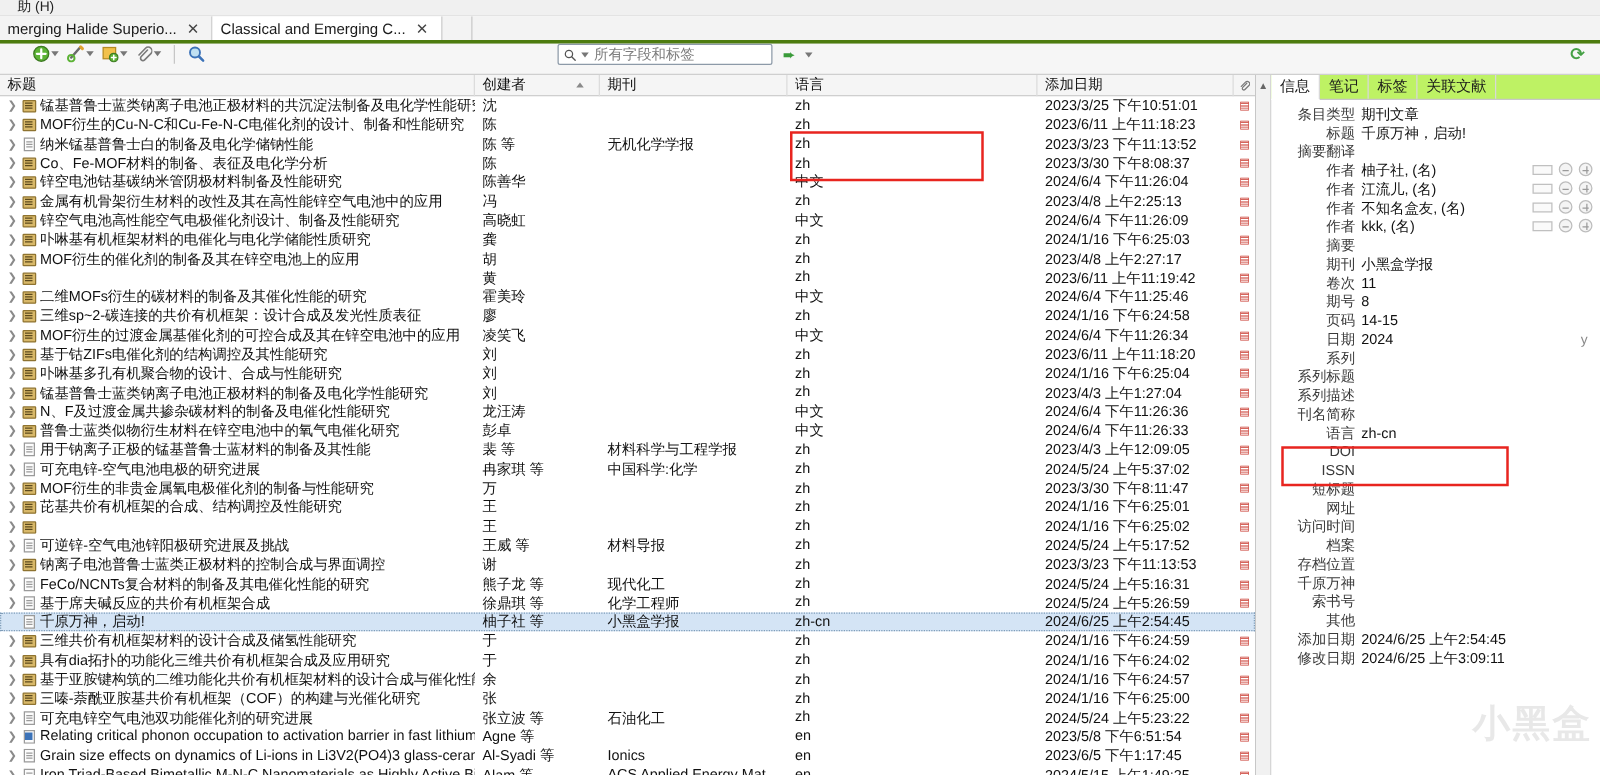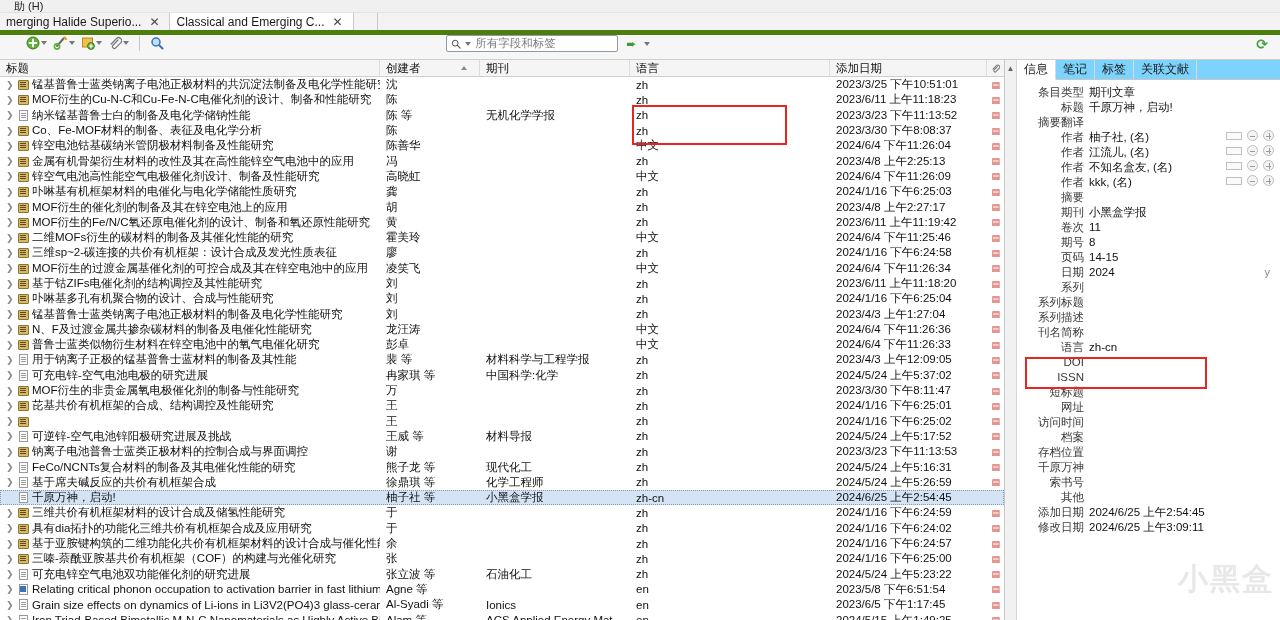--- a/index.html
+++ b/index.html
@@ -15,21 +15,21 @@
 
   
   .menubar {
     height: 13px; background: #f0f0f0; border-bottom: 1px solid #e3e3e3;
     display: flex; align-items: flex-end; padding-left: 14px; overflow: hidden;
   }
   .menubar .mi { font-size: 11px; color: #222; line-height: 12px; }
 
   
   .tabbar {
-    height: 22px; background: #f3f3f3; border-bottom: 5px solid #4d7c0f;
+    height: 22px; background: #f3f3f3; border-bottom: 3px solid #4d7c0f;
     display: flex; align-items: stretch; overflow: hidden;
   }
   .tab {
     display: flex; align-items: center; gap: 8px;
     padding: 0 10px 0 6px; font-size: 12px; color: #1a1a1a;
     border-right: 1px solid #c9c9c9; background: #f3f3f3;
     white-space: nowrap; max-width: 210px;
   }
   .tab.active { background: #ffffff; }
   .tab .tlabel { overflow: hidden; text-overflow: ellipsis; }
@@ -121,21 +121,21 @@
   .pdficon { font-size: 9px; color: #c8352b; font-weight: bold; letter-spacing: -0.5px; }
 
   
   .redbox { position: absolute; border: 2px solid #e8251f; pointer-events: none; z-index: 40; }
 
   
   .rightpane { flex: 1; display: flex; min-width: 0; border-left: 1px solid #c7c7c7; background: #fff; }
   .rp-collapse { width: 12px; background: #f1f1f1; border-right: 1px solid #d6d6d6;
                  display: flex; justify-content: center; padding-top: 4px; color: #666; font-size: 8px; }
   .rp-main { flex: 1; display: flex; flex-direction: column; min-width: 0; }
-  .rp-tabs { display: flex; height: 20px; background: #7dd3fc; border-bottom: 1px solid #c7c7c7;
+  .rp-tabs { display: flex; height: 20px; background: #bef264; border-bottom: 1px solid #c7c7c7;
              align-items: stretch; }
   .rp-tab { padding: 0 7px; display: flex; align-items: center; font-size: 12px; color: #1a1a1a;
             border-right: 1px solid #d8d8d8; }
   .rp-tab.active { background: #fff; border-bottom: 1px solid #fff; margin-bottom: -1px; }
   .rp-tabfill { flex: 1; }
 
   .rp-body { flex: 1; overflow: hidden; padding-top: 5px; position: relative; }
   .frow { display: flex; align-items: flex-start; min-height: 15px; font-size: 11.5px;
           line-height: 15px; padding: 0 2px 0 0; }
   .flabel { width: 72px; flex: 0 0 72px; text-align: right; color: #3a3a3a; padding-right: 5px; }
@@ -374,21 +374,20 @@
             <div class="cell c-lang">zh</div>
             <div class="cell c-date">2023/4/8 上午2:27:17</div>
             <div class="pdfcell">
               <span class="pdficon">▤</span>
             </div>
           </div>
           <div class="row">
             <div class="cell title c-title">
               <span class="twisty">❯</span>
               <span class="ico thesis"></span>
-              <span>MOF衍生的Fe/N/C氧还原电催化剂的设计、制备和氧还原性能研究</span>
             </div>
             <div class="cell c-creator">黄</div>
             <div class="cell c-journal"></div>
             <div class="cell c-lang">zh</div>
             <div class="cell c-date">2023/6/11 上午11:19:42</div>
             <div class="pdfcell">
               <span class="pdficon">▤</span>
             </div>
           </div>
           <div class="row">

